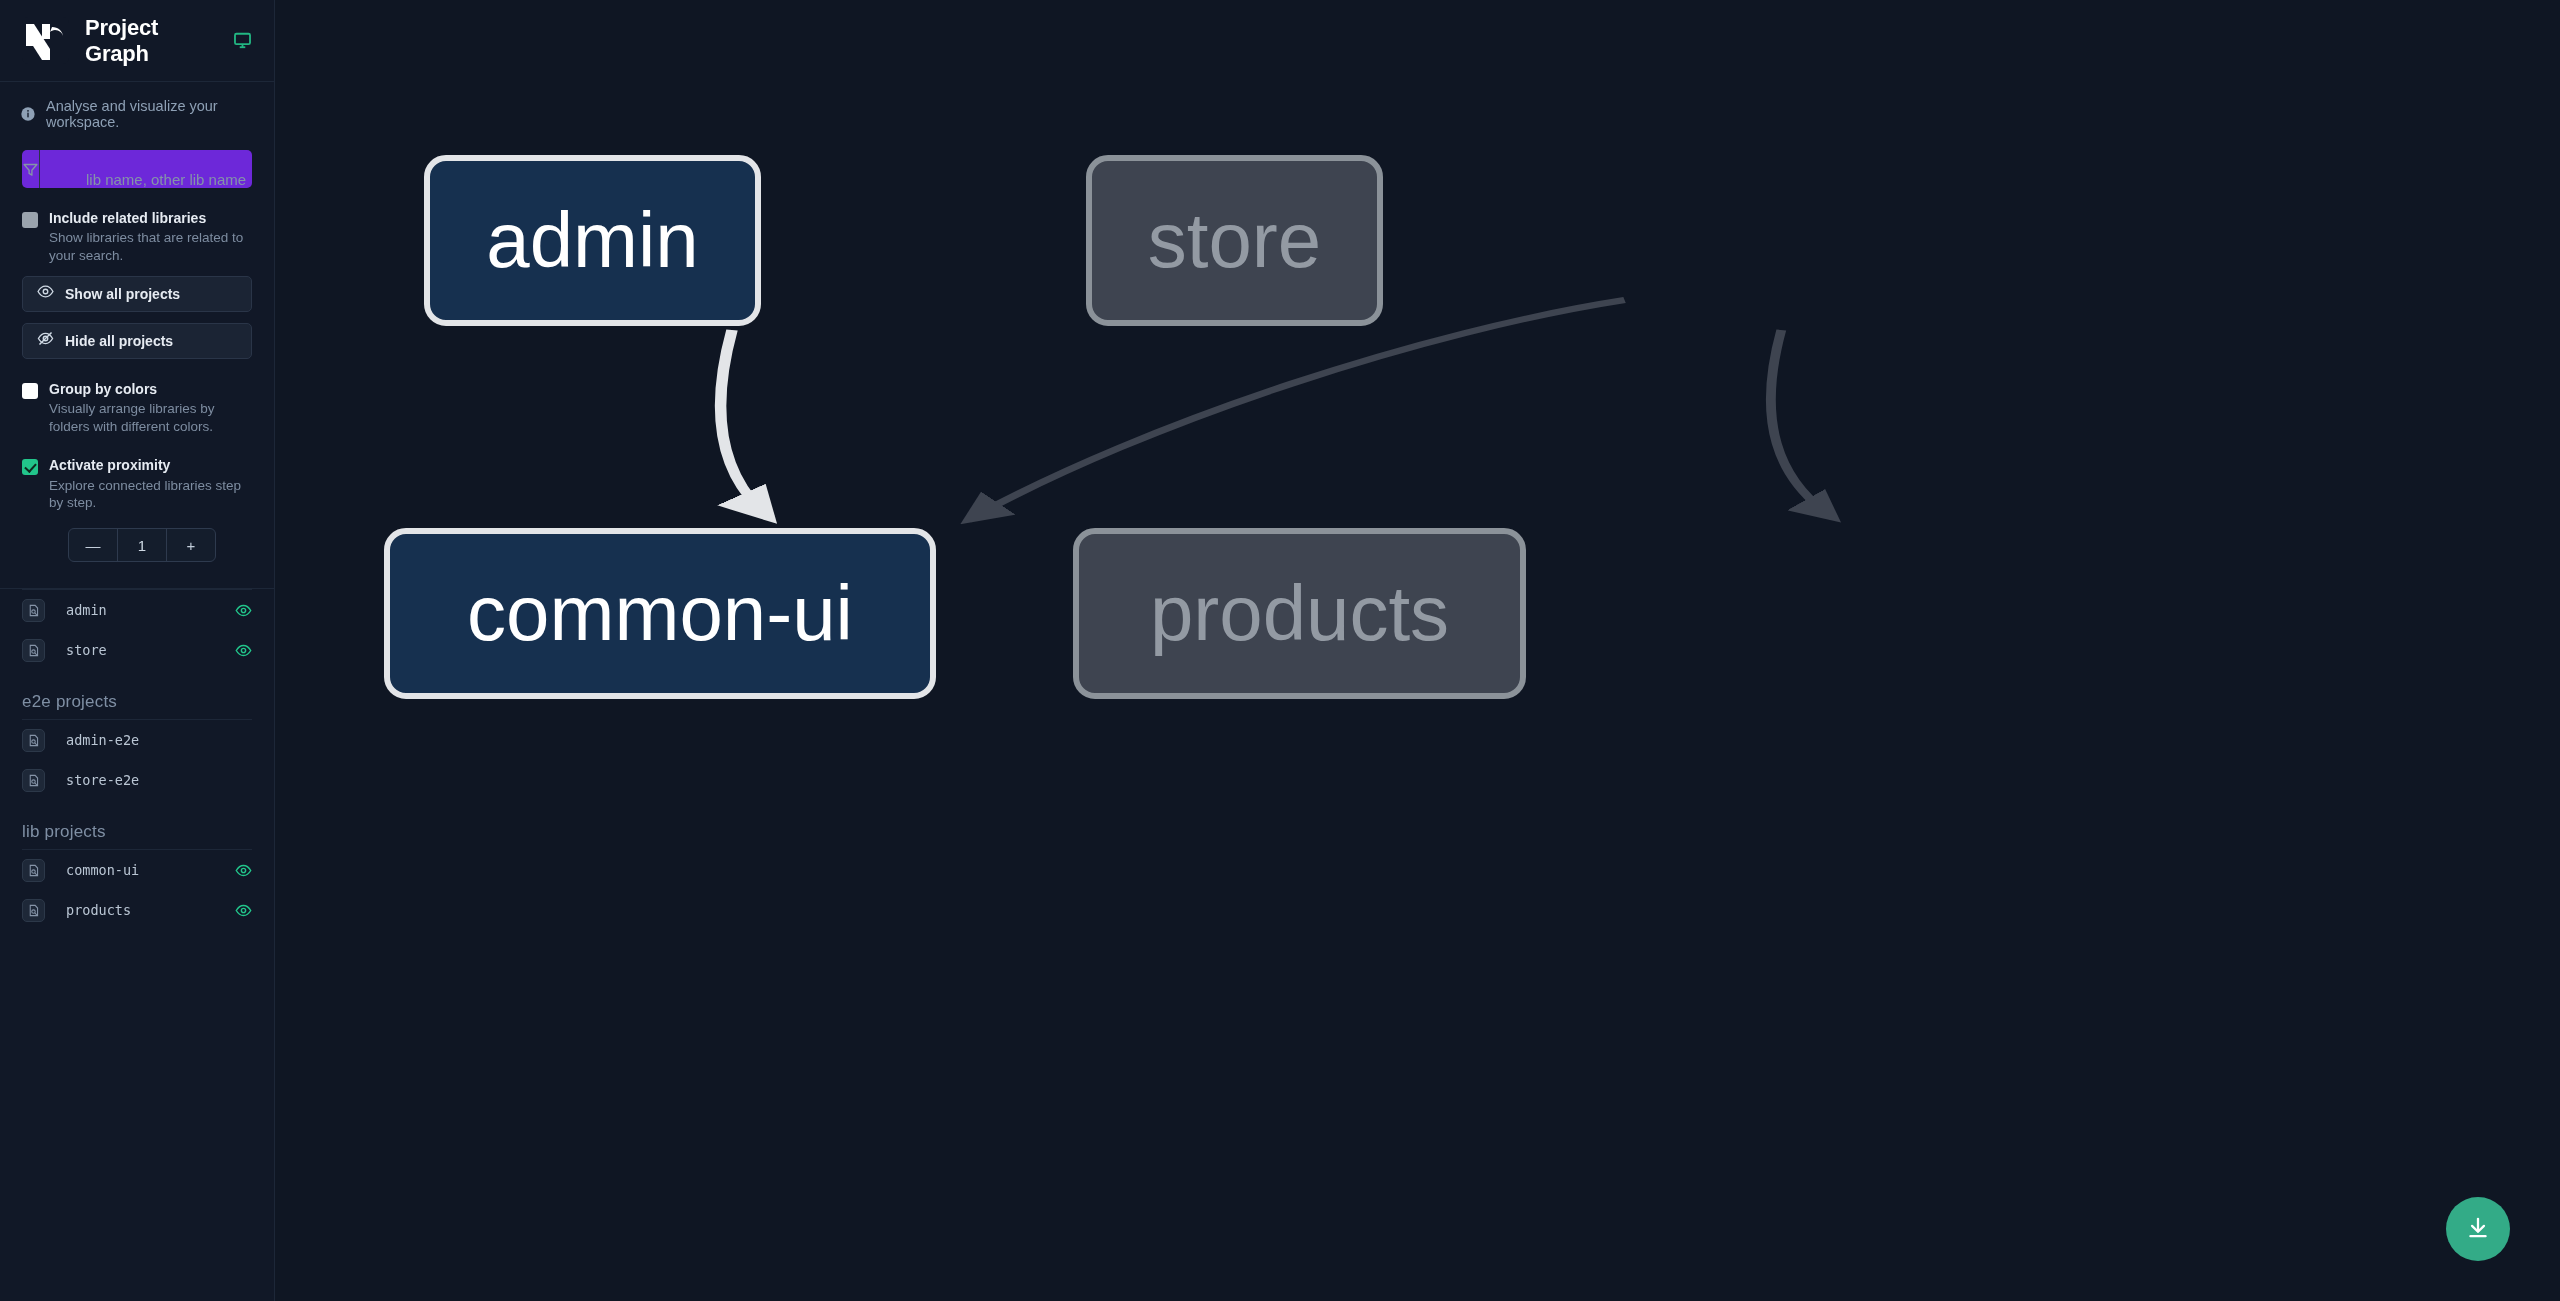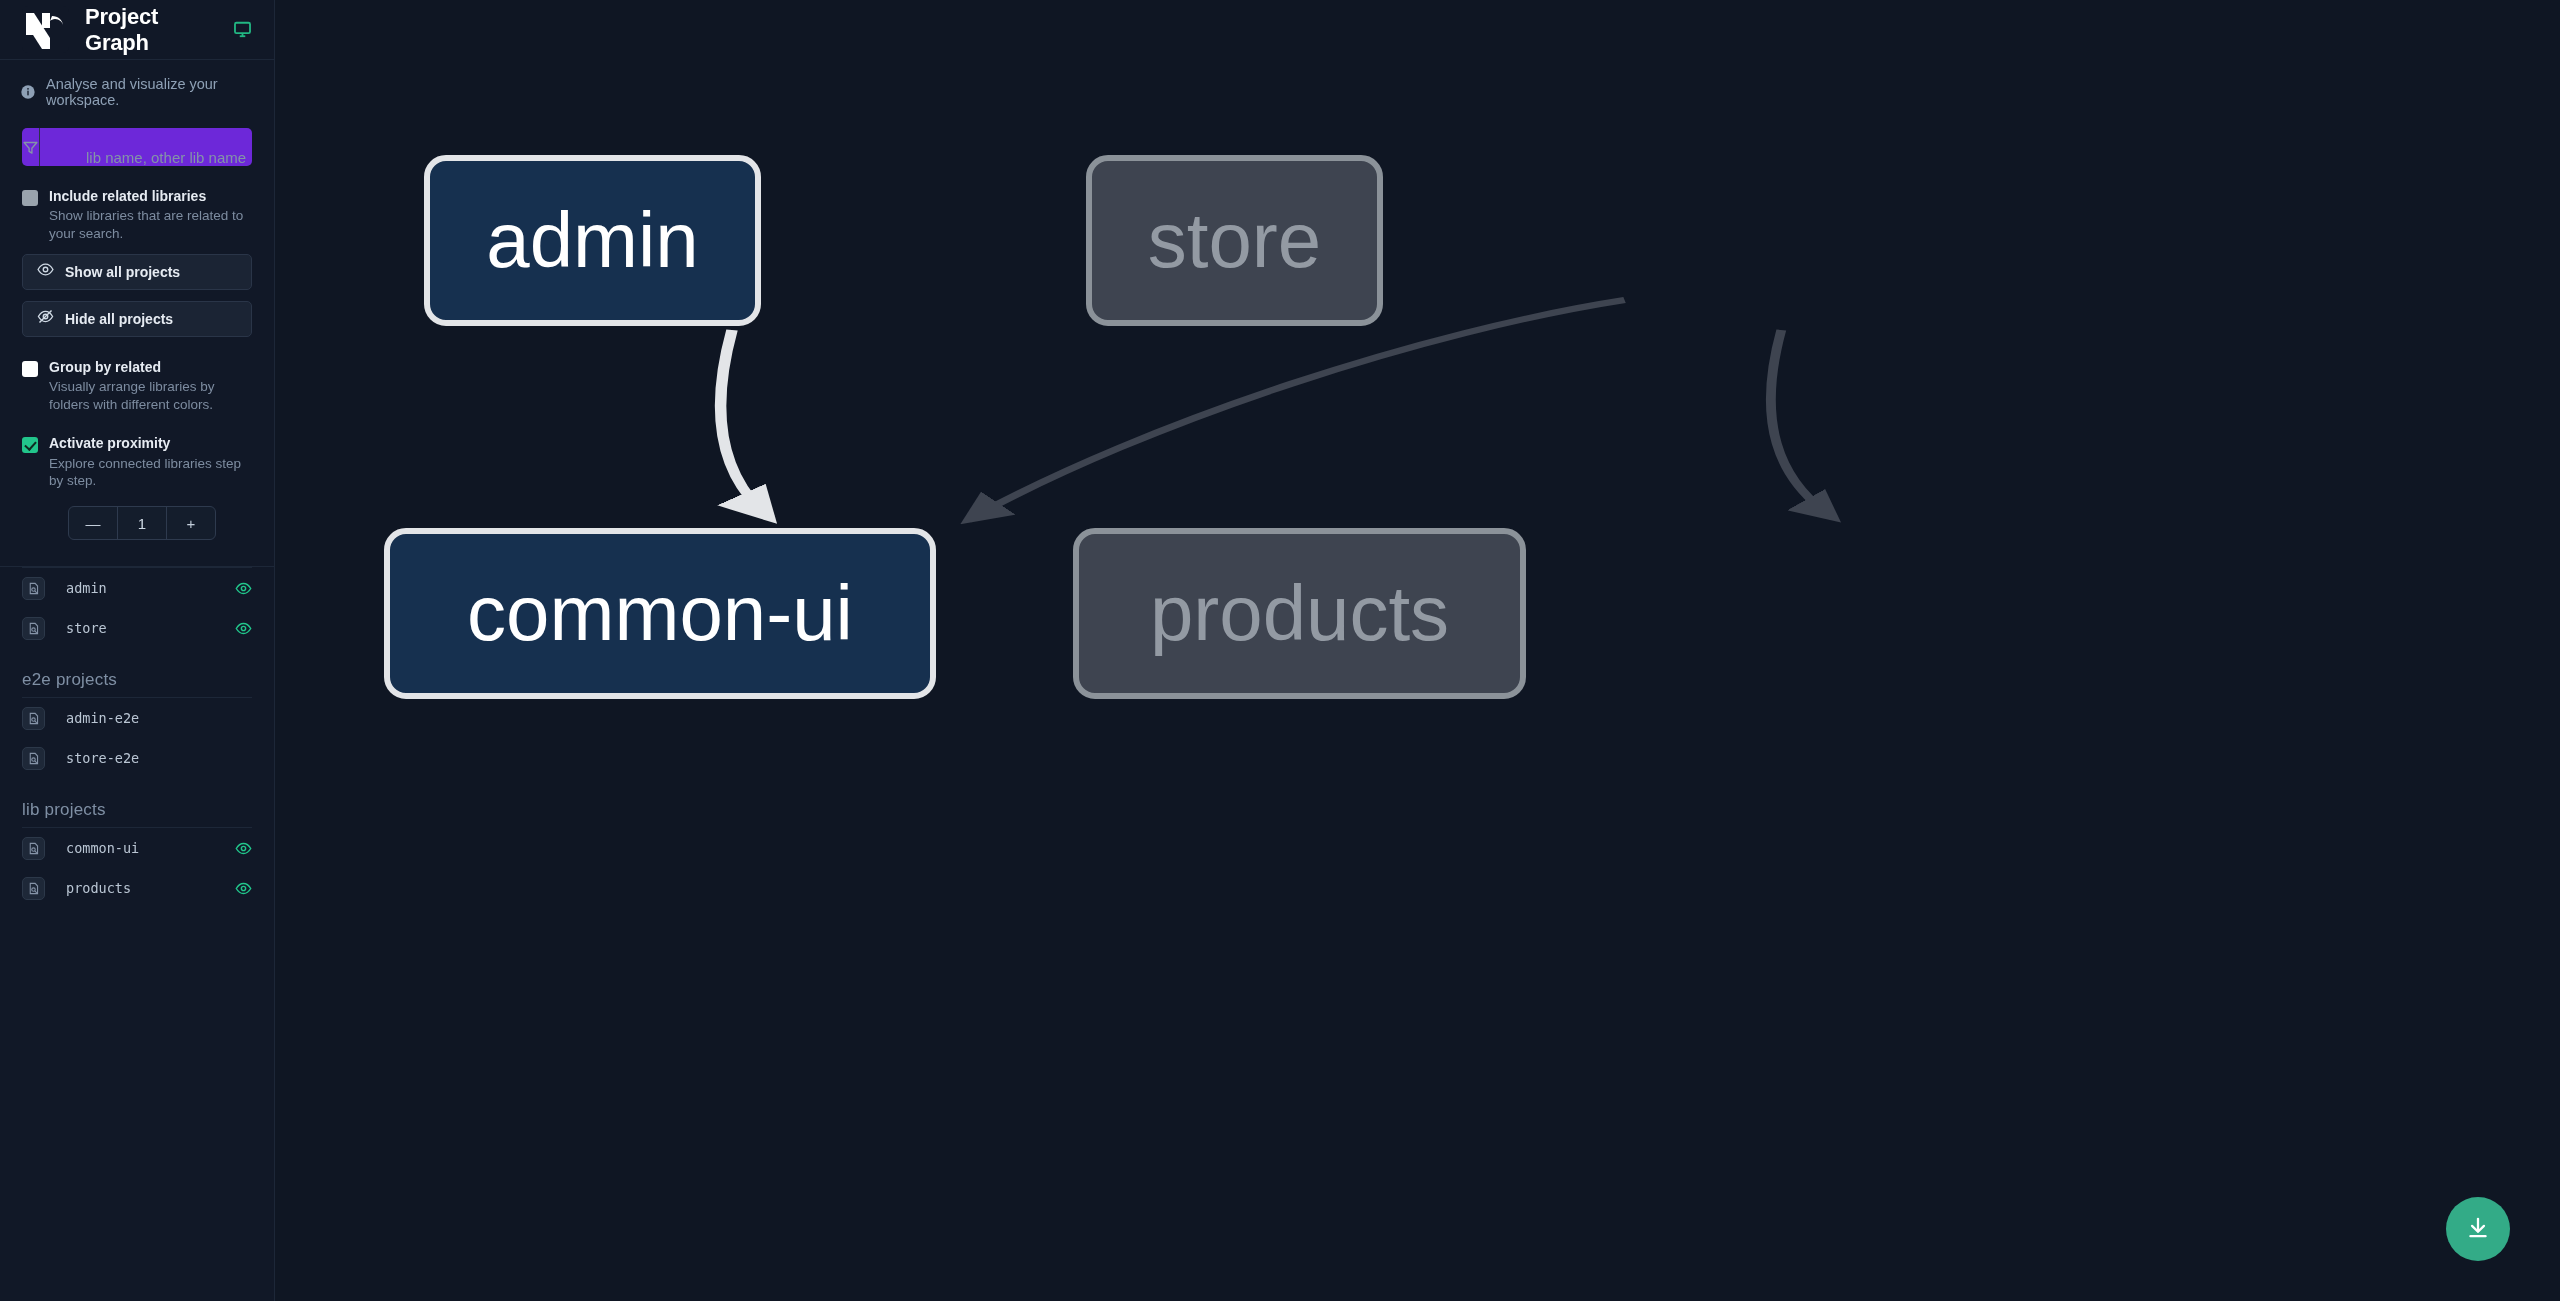--- a/index.html
+++ b/index.html
@@ -18,21 +18,21 @@
     border-right:1px solid #1d2738;
     position:relative;
     flex:0 0 275px;
     overflow:hidden;
   }
   .sb-scrollbar {
     position:absolute; top:0; right:-10px; width:10px; height:1301px;
     background:#f7f8f9;
   }
   .sb-header {
-    height:60px; display:flex; align-items:center; gap:0px;
+    height:82px; display:flex; align-items:center; gap:0px;
     padding:0 22px; border-bottom:1px solid #1d2738;
   }
   .nx-logo { width:47px; height:47px; position:relative; flex:0 0 47px; }
   .nx-logo svg { display:block; }
   .sb-title {
     color:#ffffff; font-size:22px; font-weight:bold; letter-spacing:-0.2px;
     margin-left:16px;
   }
   .monitor-icon { margin-left:18px; display:flex; align-items:center; }
 
@@ -222,21 +222,21 @@
             <circle cx="12" cy="12" r="3.2"></circle>
             <line x1="3.5" y1="20.5" x2="20.5" y2="3.5" stroke-width="2.1"></line>
           </svg>
         </span>
         <span class="lbl">Hide all projects</span>
       </div>
 
       <div class="check-row">
         <div class="checkbox white"></div>
         <div class="check-texts">
-          <div class="check-label">Group by related</div>
+          <div class="check-label">Group by colors</div>
           <div class="check-desc">Visually arrange libraries by folders with different colors.</div>
         </div>
       </div>
 
       <div class="check-row">
         <div class="checkbox green"></div>
         <div class="check-texts">
           <div class="check-label">Activate proximity</div>
           <div class="check-desc">Explore connected libraries step by step.</div>
         </div>

